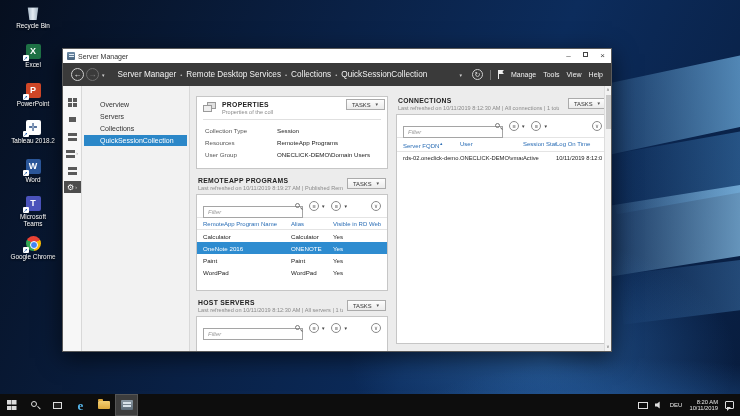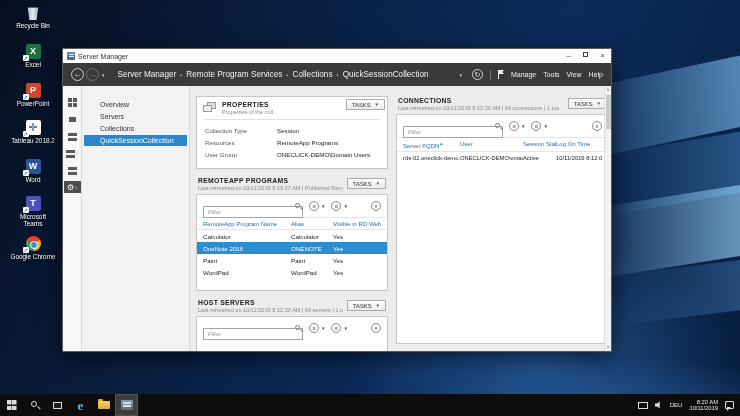--- a/index.html
+++ b/index.html
@@ -211,21 +211,21 @@
       <span class="wbtn"><span class="mx"></span></span>
       <span class="wbtn">×</span>
     </div>
     <div class="cbar">
       <span class="navarrow">←</span>
       <span class="navarrow dim">→</span>
       <span class="caret">▾</span>
       <span class="crumbs">
         <span class="crumb">Server Manager</span>
           <span class="csep">•</span>
-        <span class="crumb">Remote Program Services</span>
+        <span class="crumb">Remote Desktop Services</span>
           <span class="csep">•</span>
         <span class="crumb">Collections</span>
           <span class="csep">•</span>
         <span class="crumb">QuickSessionCollection</span>
       </span>
       <span class="cright">
         <span class="caret">▾</span>
         <span class="rfr">↻</span>
         <span class="vdiv"></span>
         <span class="flagico"></span>

